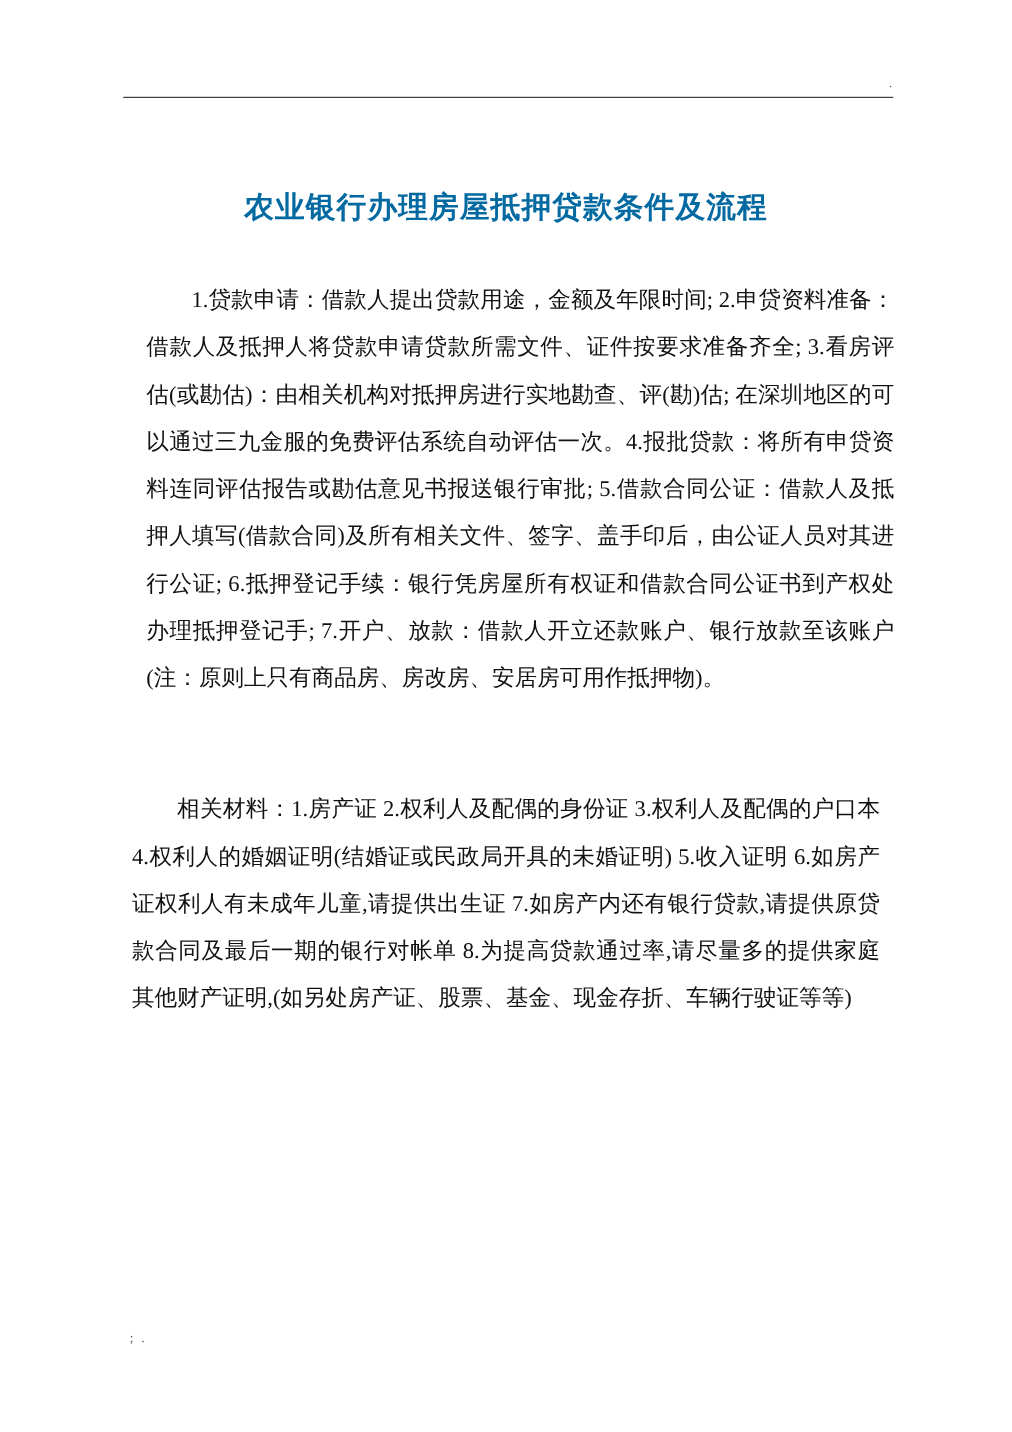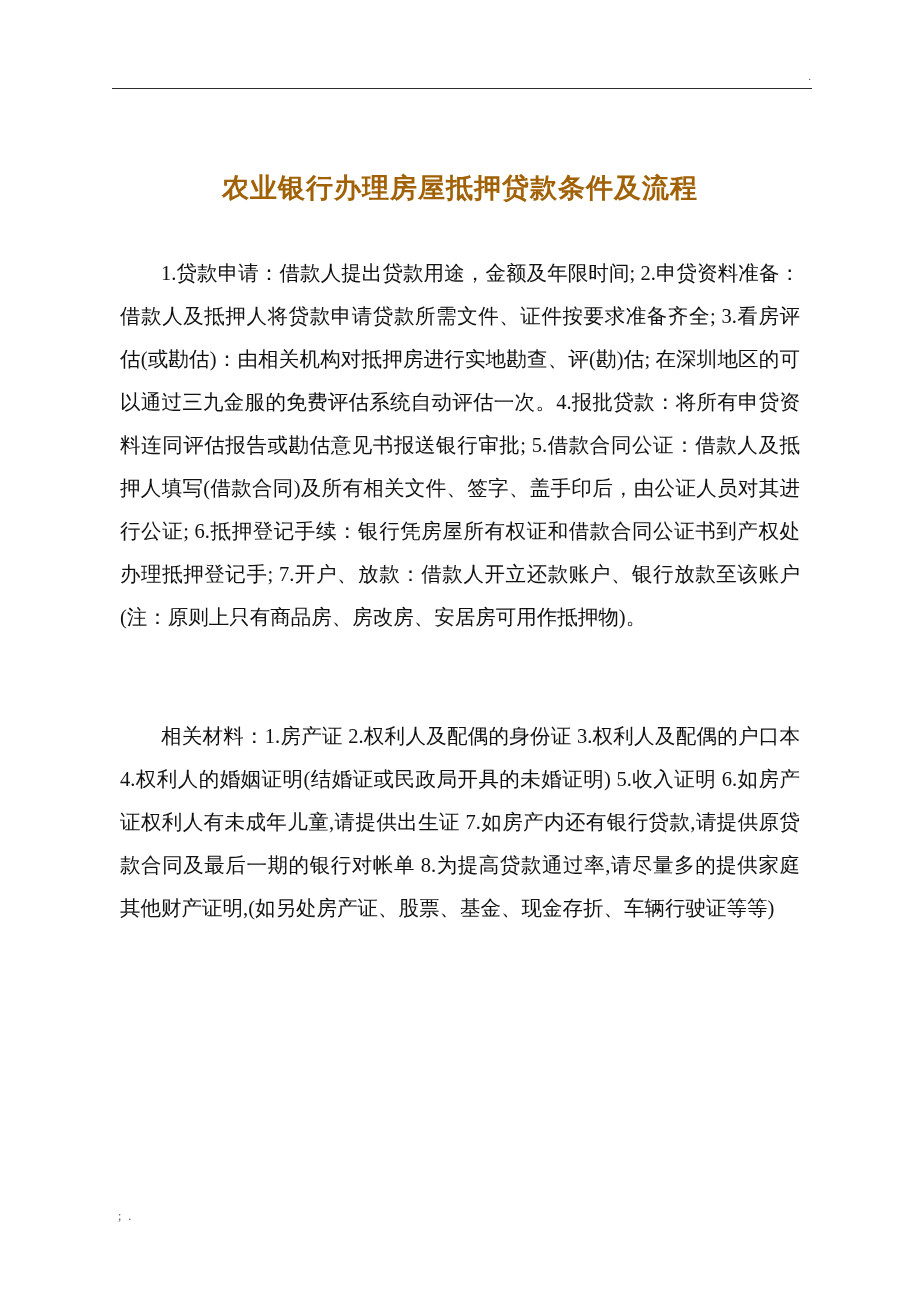--- a/index.html
+++ b/index.html
@@ -45,35 +45,35 @@
   .doc-title {
     position: absolute;
     left: 0;
     top: 152px;
     width: 920px;
     text-align: center;
     font-family: "Liberation Sans", "DejaVu Sans", sans-serif;
     font-weight: bold;
     font-size: 27px;
     letter-spacing: 1px;
-    color: #a16207;
+    color: #0369a1;
   }
 
   .body-block {
     position: absolute;
     left: 120px;
     width: 680px;
     font-size: 20.5px;
     line-height: 43px;
     text-align: justify;
     text-justify: inter-ideograph;
     color: #111111;
   }
 
-  .para-1 { top: 252px; }
+  .para-1 { top: 252px; margin-left: 13px; }
   .para-2 { top: 715px; }
 
   .body-block p {
     margin: 0;
     text-indent: 2em;
   }
 
   .footer-mark {
     position: absolute;
     left: 118px;

